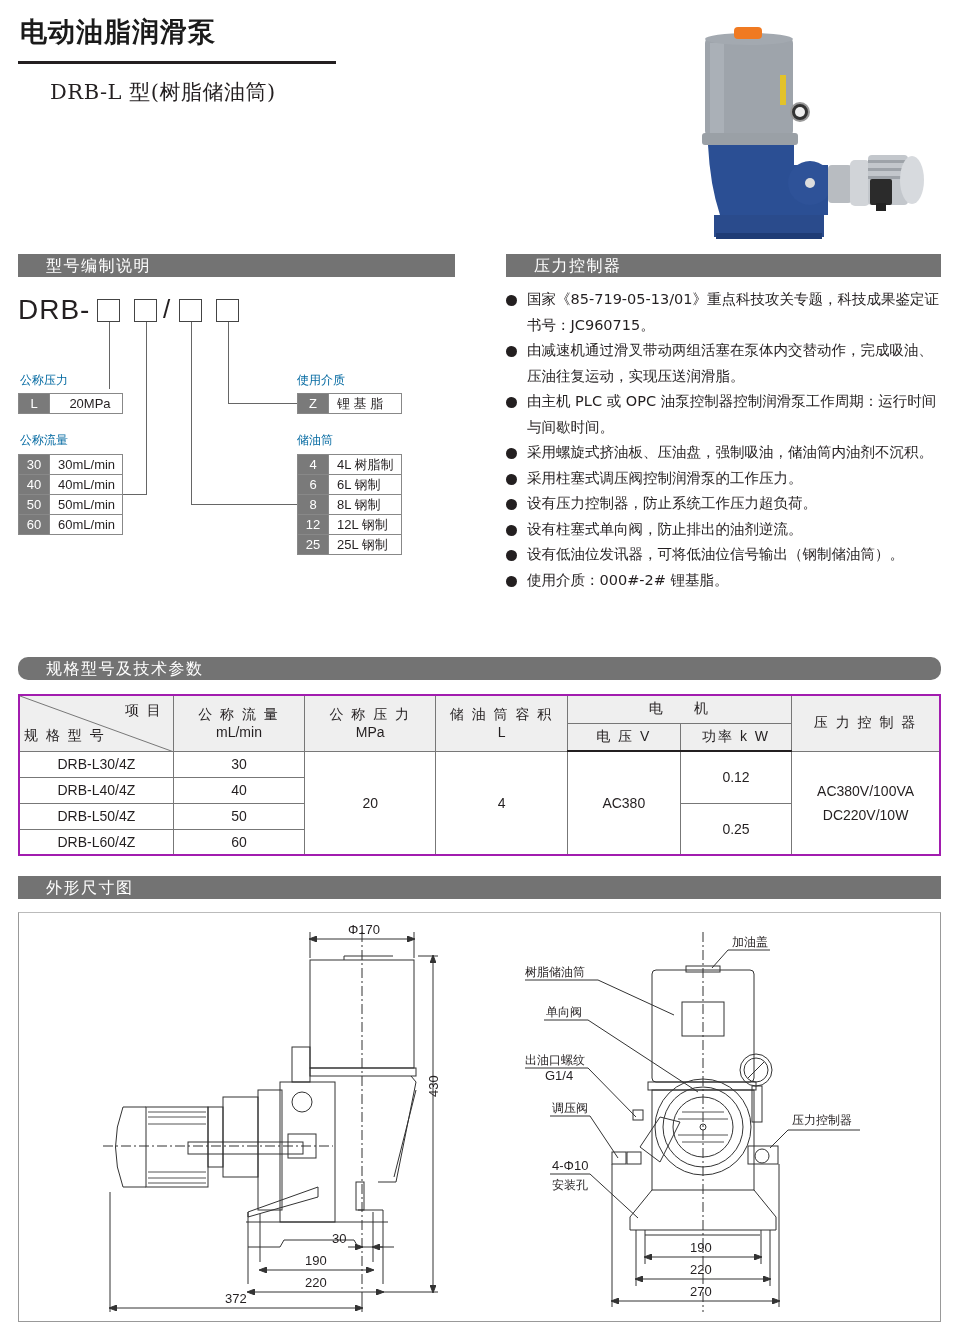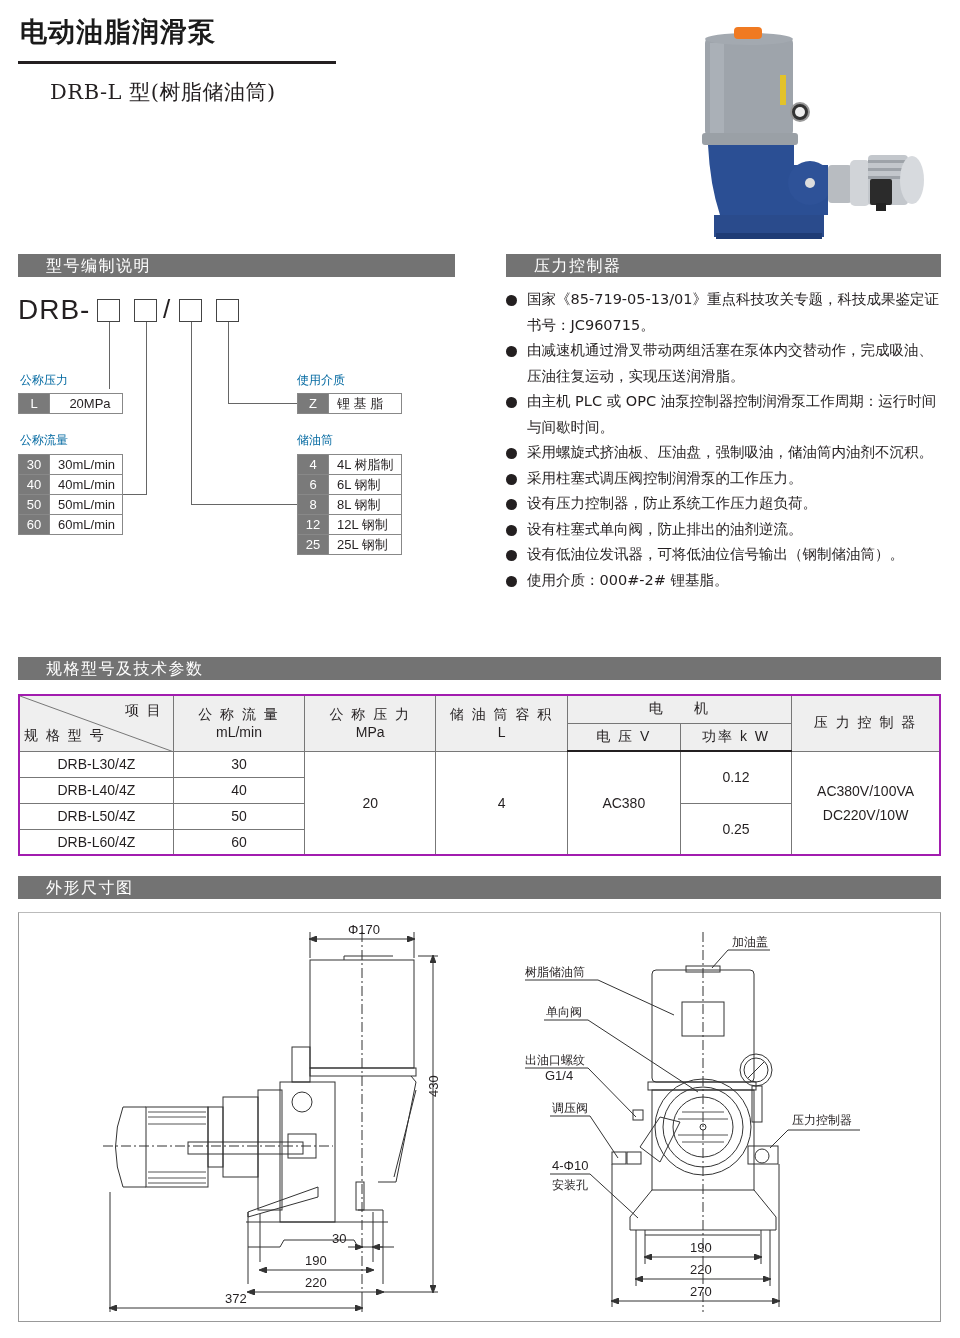--- a/index.html
+++ b/index.html
@@ -180,21 +180,21 @@
   <li><span class="bullet"></span><span>由减速机通过滑叉带动两组活塞在泵体内交替动作，完成吸油、压油往复运动，实现压送润滑脂。</span></li>
   <li><span class="bullet"></span><span>由主机 PLC 或 OPC 油泵控制器控制润滑泵工作周期：运行时间与间歇时间。</span></li>
   <li><span class="bullet"></span><span>采用螺旋式挤油板、压油盘，强制吸油，储油筒内油剂不沉积。</span></li>
   <li><span class="bullet"></span><span>采用柱塞式调压阀控制润滑泵的工作压力。</span></li>
   <li><span class="bullet"></span><span>设有压力控制器，防止系统工作压力超负荷。</span></li>
   <li><span class="bullet"></span><span>设有柱塞式单向阀，防止排出的油剂逆流。</span></li>
   <li><span class="bullet"></span><span>设有低油位发讯器，可将低油位信号输出（钢制储油筒）。</span></li>
   <li><span class="bullet"></span><span>使用介质：000#-2# 锂基脂。</span></li>
 </ul>
 
-<div class="abs section-bar" style="left:18px; top:657px; width:923px;">规格型号及技术参数</div>
+<div class="abs section-bar" style="left:18px; top:657px; width:923px;border-radius:10px;">规格型号及技术参数</div>
 
 <table class="abs spec">
   <colgroup>
     <col style="width:154px">
       <col style="width:131px">
       <col style="width:131px">
       <col style="width:131px">
       <col style="width:113px">
       <col style="width:111px">
       <col style="width:148px">

